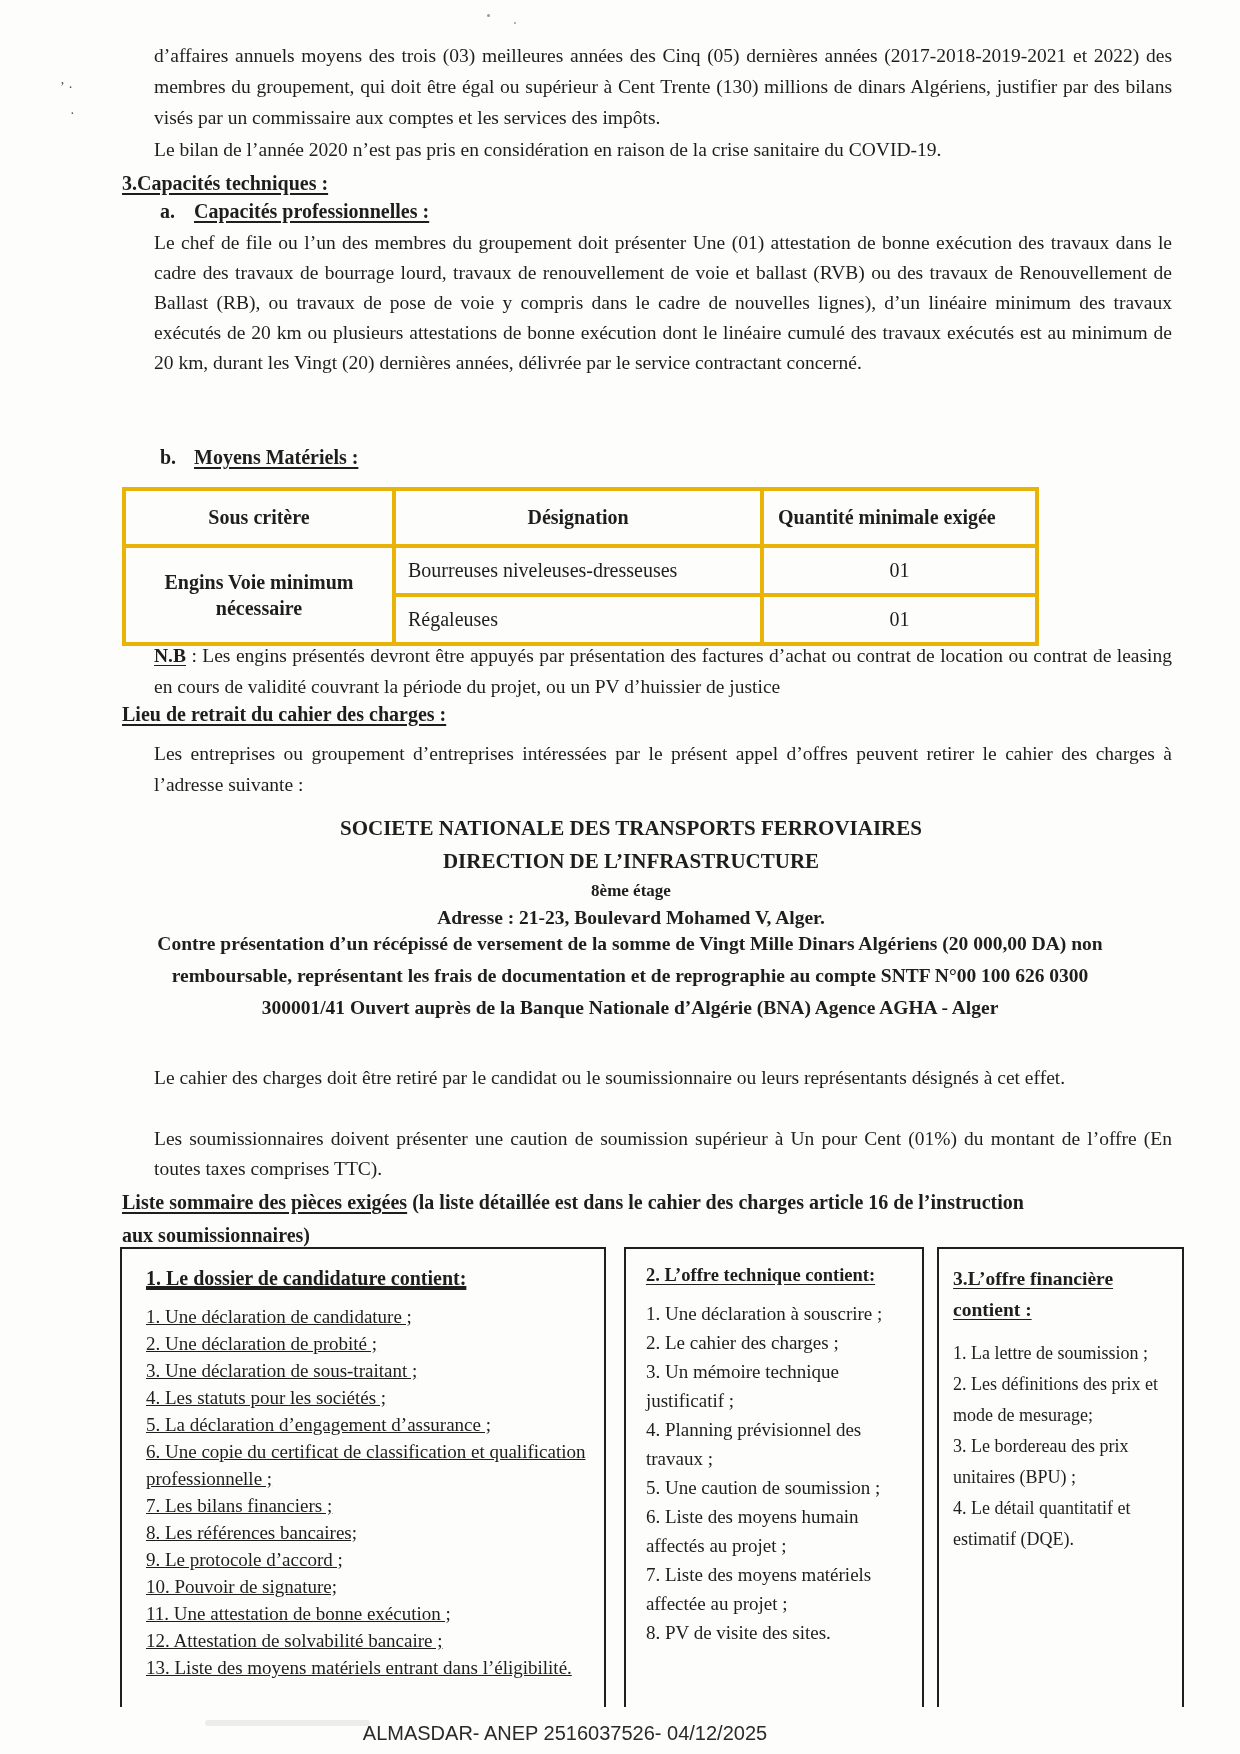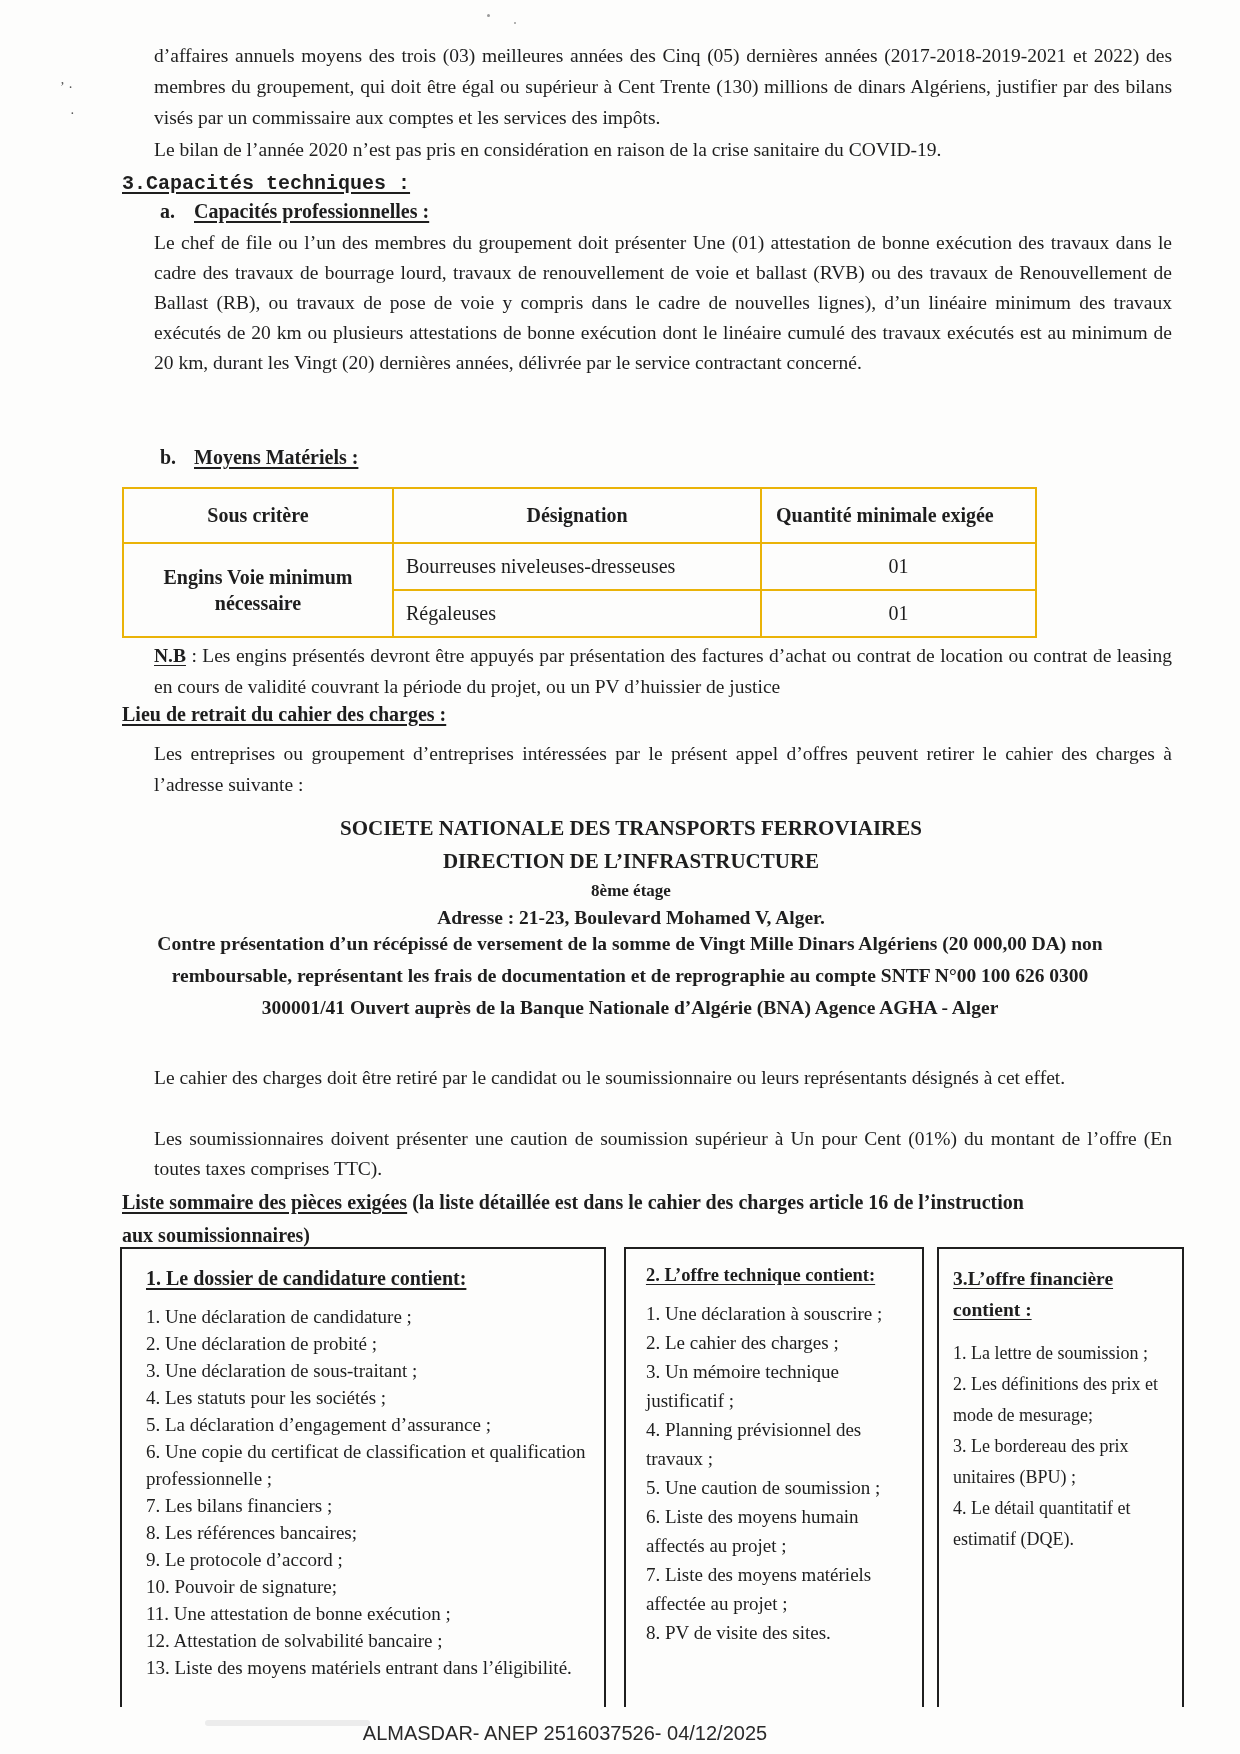--- a/index.html
+++ b/index.html
@@ -9,31 +9,31 @@
   }
   .abs{position:absolute;}
   .para{font-size:19.5px;line-height:31px;text-align:justify;margin-left:32px;}
   .bold{font-weight:bold;}
   .u{text-decoration:underline;text-underline-offset:3px;}
   .heading{font-size:20px;font-weight:bold;}
   .sub-prefix{display:inline-block;width:34px;font-weight:bold;}
   .center{text-align:center;}
 
   table.mat-table{border-collapse:collapse;table-layout:fixed;width:913px;}
-  table.mat-table th, table.mat-table td{border:2px solid #eab308;}
+  table.mat-table th, table.mat-table td{border:4px solid #eab308;}
   table.mat-table th{font-size:20px;font-weight:bold;height:51px;text-align:center;}
   table.mat-table th.c3{text-align:left;padding-left:14px;margin-top:23px;}
   table.mat-table td{font-size:20px;height:43px;}
   td.group{font-weight:bold;text-align:center;line-height:26px;padding:0 14px;margin-left:40px;}
   td.des{padding-left:12px;text-align:left;}
   td.qty{text-align:center;}
 
   .boxes-row{display:flex;align-items:flex-start;overflow:hidden;}
   .req-box{box-sizing:border-box;border:2px solid #1f1f1f;height:475px;background:transparent;}
-  .box1{width:524px;padding:18px 14px 0 24px;}
+  .box1{width:524px;padding:18px 14px 0 24px;text-decoration:underline;}
   .box2{width:323px;margin-left:18px;padding:16px 10px 0 20px;}
   .box3{width:266px;margin-left:13px;padding:14px 6px 0 14px;}
   .box-title{font-weight:bold;text-decoration:underline;text-underline-offset:3px;margin-bottom:13px;}
   .box1 .box-title{font-size:20px;}
   .box2 .box-title{font-size:18.5px;}
   .box3 .box-title{font-size:19.5px;line-height:31px;}
   .box1 .box-item{font-size:19px;line-height:27px;}
   .box2 .box-item{font-size:19px;line-height:29px;}
   .box3 .box-item{font-size:18px;line-height:31px;}
 
@@ -49,21 +49,21 @@
 
   <div class="abs speck" style="left:487px;top:14px;width:3px;height:3px;"></div>
   <div class="abs speck" style="left:514px;top:22px;width:2px;height:2px;"></div>
   <div class="abs artifact" style="left:60px;top:80px;">’&nbsp;·</div>
   <div class="abs artifact" style="left:70px;top:106px;">·</div>
   <div class="abs smudge" style="left:205px;top:1720px;width:165px;height:6px;"></div>
 
   <div class="abs para" style="left:122px;top:40px;width:1018px;">d’affaires annuels moyens des trois (03) meilleures années des Cinq (05) dernières années (2017-2018-2019-2021 et 2022) des membres du groupement, qui doit être égal ou supérieur à Cent Trente (130) millions de dinars Algériens, justifier par des bilans visés par un commissaire aux comptes et les services des impôts.</div>
   <div class="abs para" style="left:122px;top:134px;width:1018px;text-align:left;">Le bilan de l’année 2020 n’est pas pris en considération en raison de la crise sanitaire du COVID-19.</div>
 
-  <div class="abs heading u" style="left:122px;top:172px;font-family:Liberation Mono, monospace;">3.Capacités techniques :</div>
+  <div class="abs heading u" style="left:122px;top:172px;">3.Capacités techniques :</div>
 
   <div class="abs" style="left:160px;top:200px;font-size:20px;">
     <span class="sub-prefix">a.</span><span class="bold u">Capacités professionnelles :</span>
   </div>
 
   <div class="abs para" style="left:122px;top:228px;width:1018px;line-height:30px;">Le chef de file ou l’un des membres du groupement doit présenter Une (01) attestation de bonne exécution des travaux dans le cadre des travaux de bourrage lourd, travaux de renouvellement de voie et ballast (RVB) ou des travaux de Renouvellement de Ballast (RB), ou travaux de pose de voie y compris dans le cadre de nouvelles lignes), d’un linéaire minimum des travaux exécutés de 20 km ou plusieurs attestations de bonne exécution dont le linéaire cumulé des travaux exécutés est au minimum de 20 km, durant les Vingt (20) dernières années, délivrée par le service contractant concerné.</div>
 
   <div class="abs" style="left:160px;top:446px;font-size:20px;">
     <span class="sub-prefix">b.</span><span class="bold u">Moyens Matériels :</span>
   </div>

